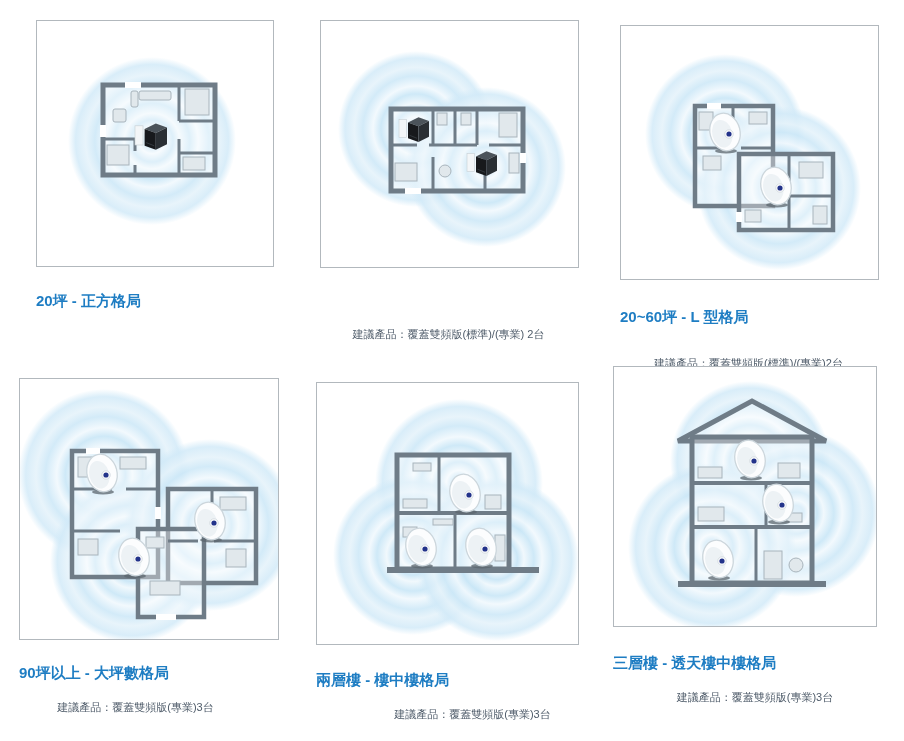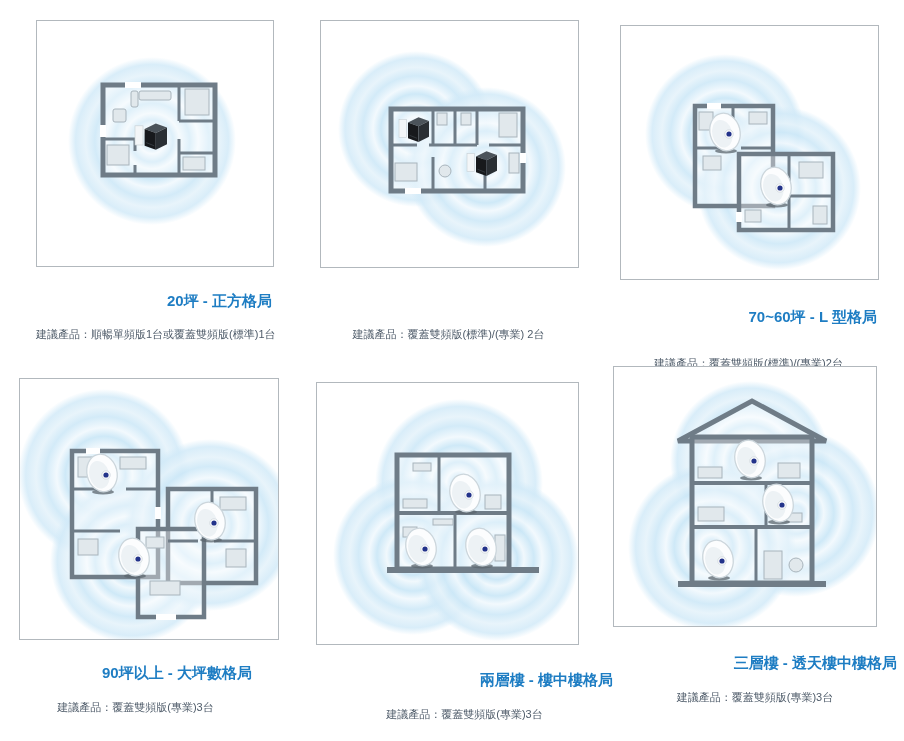--- a/index.html
+++ b/index.html
@@ -8,21 +8,21 @@
     font-family:"Liberation Sans","DejaVu Sans",sans-serif;
     overflow:hidden;
   }
   .panel{position:absolute;}
   .panel-box{
     position:absolute;left:0;top:0;background:#ffffff;
     border:1px solid #b2b8bd;overflow:hidden;
   }
   .panel-box svg{display:block;}
   .panel-title{
-    position:absolute;left:0;width:100%;text-align:right;
+    position:absolute;left:0;width:100%;text-align:left;
     color:#1e7dc3;font-size:15px;font-weight:bold;
     white-space:nowrap;overflow:visible;
   }
   .panel-subtitle{
     position:absolute;left:0;width:100%;text-align:center;
     color:#4e5b69;font-size:11px;white-space:nowrap;overflow:visible;
   }
   .defs-holder{position:absolute;width:0;height:0;}
 </style>
 </head>
@@ -77,21 +77,20 @@
           <rect x="76" y="88" width="13" height="13" rx="2"></rect>
           <rect x="148" y="68" width="24" height="26"></rect>
           <rect x="146" y="136" width="22" height="13"></rect>
           <rect x="70" y="124" width="22" height="20"></rect>
         </g>
       </g>
       <use href="#cube-router-sym" transform="translate(98,100) scale(0.8)"></use>
     </svg>
   </div>
   <div class="panel-title" style="top:272px;">20坪 - 正方格局</div>
-  <div class="panel-subtitle" style="top:307px;">建議產品：順暢單頻版1台或覆蓋雙頻版(標準)1台</div>
 </div>
 
 <div class="panel" style="left:320px;top:20px;width:257px;height:350px;">
   <div class="panel-box" style="width:257px;height:246px;">
     <svg width="257" height="246" viewBox="0 0 257 246">
       <circle cx="95" cy="108" r="78" fill="url(#wifiGrad)" opacity="0.85"></circle>
       <circle cx="165" cy="146" r="80" fill="url(#wifiGrad)" opacity="0.85"></circle>
       <g stroke="#6f7c87" fill="none">
         <rect x="70" y="88" width="132" height="82" fill="#ffffff" fill-opacity="0.35" stroke-width="5"></rect>
         <path d="M70 124 H96 M108 124 H156 M168 124 H202" stroke-width="3"></path>
@@ -132,21 +131,21 @@
           <rect x="82" y="130" width="18" height="14"></rect>
           <rect x="178" y="136" width="24" height="16"></rect>
           <rect x="124" y="184" width="16" height="12"></rect>
           <rect x="192" y="180" width="14" height="18"></rect>
         </g>
       </g>
       <use href="#mesh-pod-sym" transform="translate(104,106)"></use>
       <use href="#mesh-pod-sym" transform="translate(155,160)"></use>
     </svg>
   </div>
-  <div class="panel-title" style="top:283px;">70~60坪 -  L 型格局</div>
+  <div class="panel-title" style="top:283px;">20~60坪 -  L 型格局</div>
   <div class="panel-subtitle" style="top:321px;margin-top:10px;">建議產品：覆蓋雙頻版(標準)/(專業)2台</div>
 </div>
 
 <div class="panel" style="left:19px;top:378px;width:233px;height:363px;">
   <div class="panel-box" style="width:258px;height:260px;">
     <svg width="258" height="260" viewBox="0 0 258 260">
       <circle cx="84" cy="96" r="86" fill="url(#wifiGrad)" opacity="0.85"></circle>
       <circle cx="112" cy="182" r="82" fill="url(#wifiGrad)" opacity="0.85"></circle>
       <circle cx="190" cy="146" r="86" fill="url(#wifiGrad)" opacity="0.85"></circle>
       <g stroke="#6f7c87" fill="none">
@@ -169,21 +168,21 @@
       </g>
       <use href="#mesh-pod-sym" transform="translate(82,94)"></use>
       <use href="#mesh-pod-sym" transform="translate(114,178)"></use>
       <use href="#mesh-pod-sym" transform="translate(190,142)"></use>
     </svg>
   </div>
   <div class="panel-title" style="top:286px;">90坪以上 - 大坪數格局</div>
   <div class="panel-subtitle" style="top:322px;">建議產品：覆蓋雙頻版(專業)3台</div>
 </div>
 
-<div class="panel" style="left:316px;top:382px;width:297px;height:359px;">
+<div class="panel" style="left:316px;top:382px;width:297px;height:359px;padding-left:16px;">
   <div class="panel-box" style="width:261px;height:261px;">
     <svg width="261" height="261" viewBox="0 0 261 261">
       <circle cx="142" cy="100" r="84" fill="url(#wifiGrad)" opacity="0.85"></circle>
       <circle cx="96" cy="172" r="80" fill="url(#wifiGrad)" opacity="0.85"></circle>
       <circle cx="180" cy="176" r="82" fill="url(#wifiGrad)" opacity="0.85"></circle>
       <g stroke="#6f7c87" fill="none">
         <rect x="80" y="72" width="112" height="114" fill="#ffffff" fill-opacity="0.35" stroke-width="5"></rect>
         <path d="M80 130 H192" stroke-width="4"></path>
         <path d="M122 72 V130" stroke-width="3"></path>
         <path d="M138 130 V186" stroke-width="3"></path>

